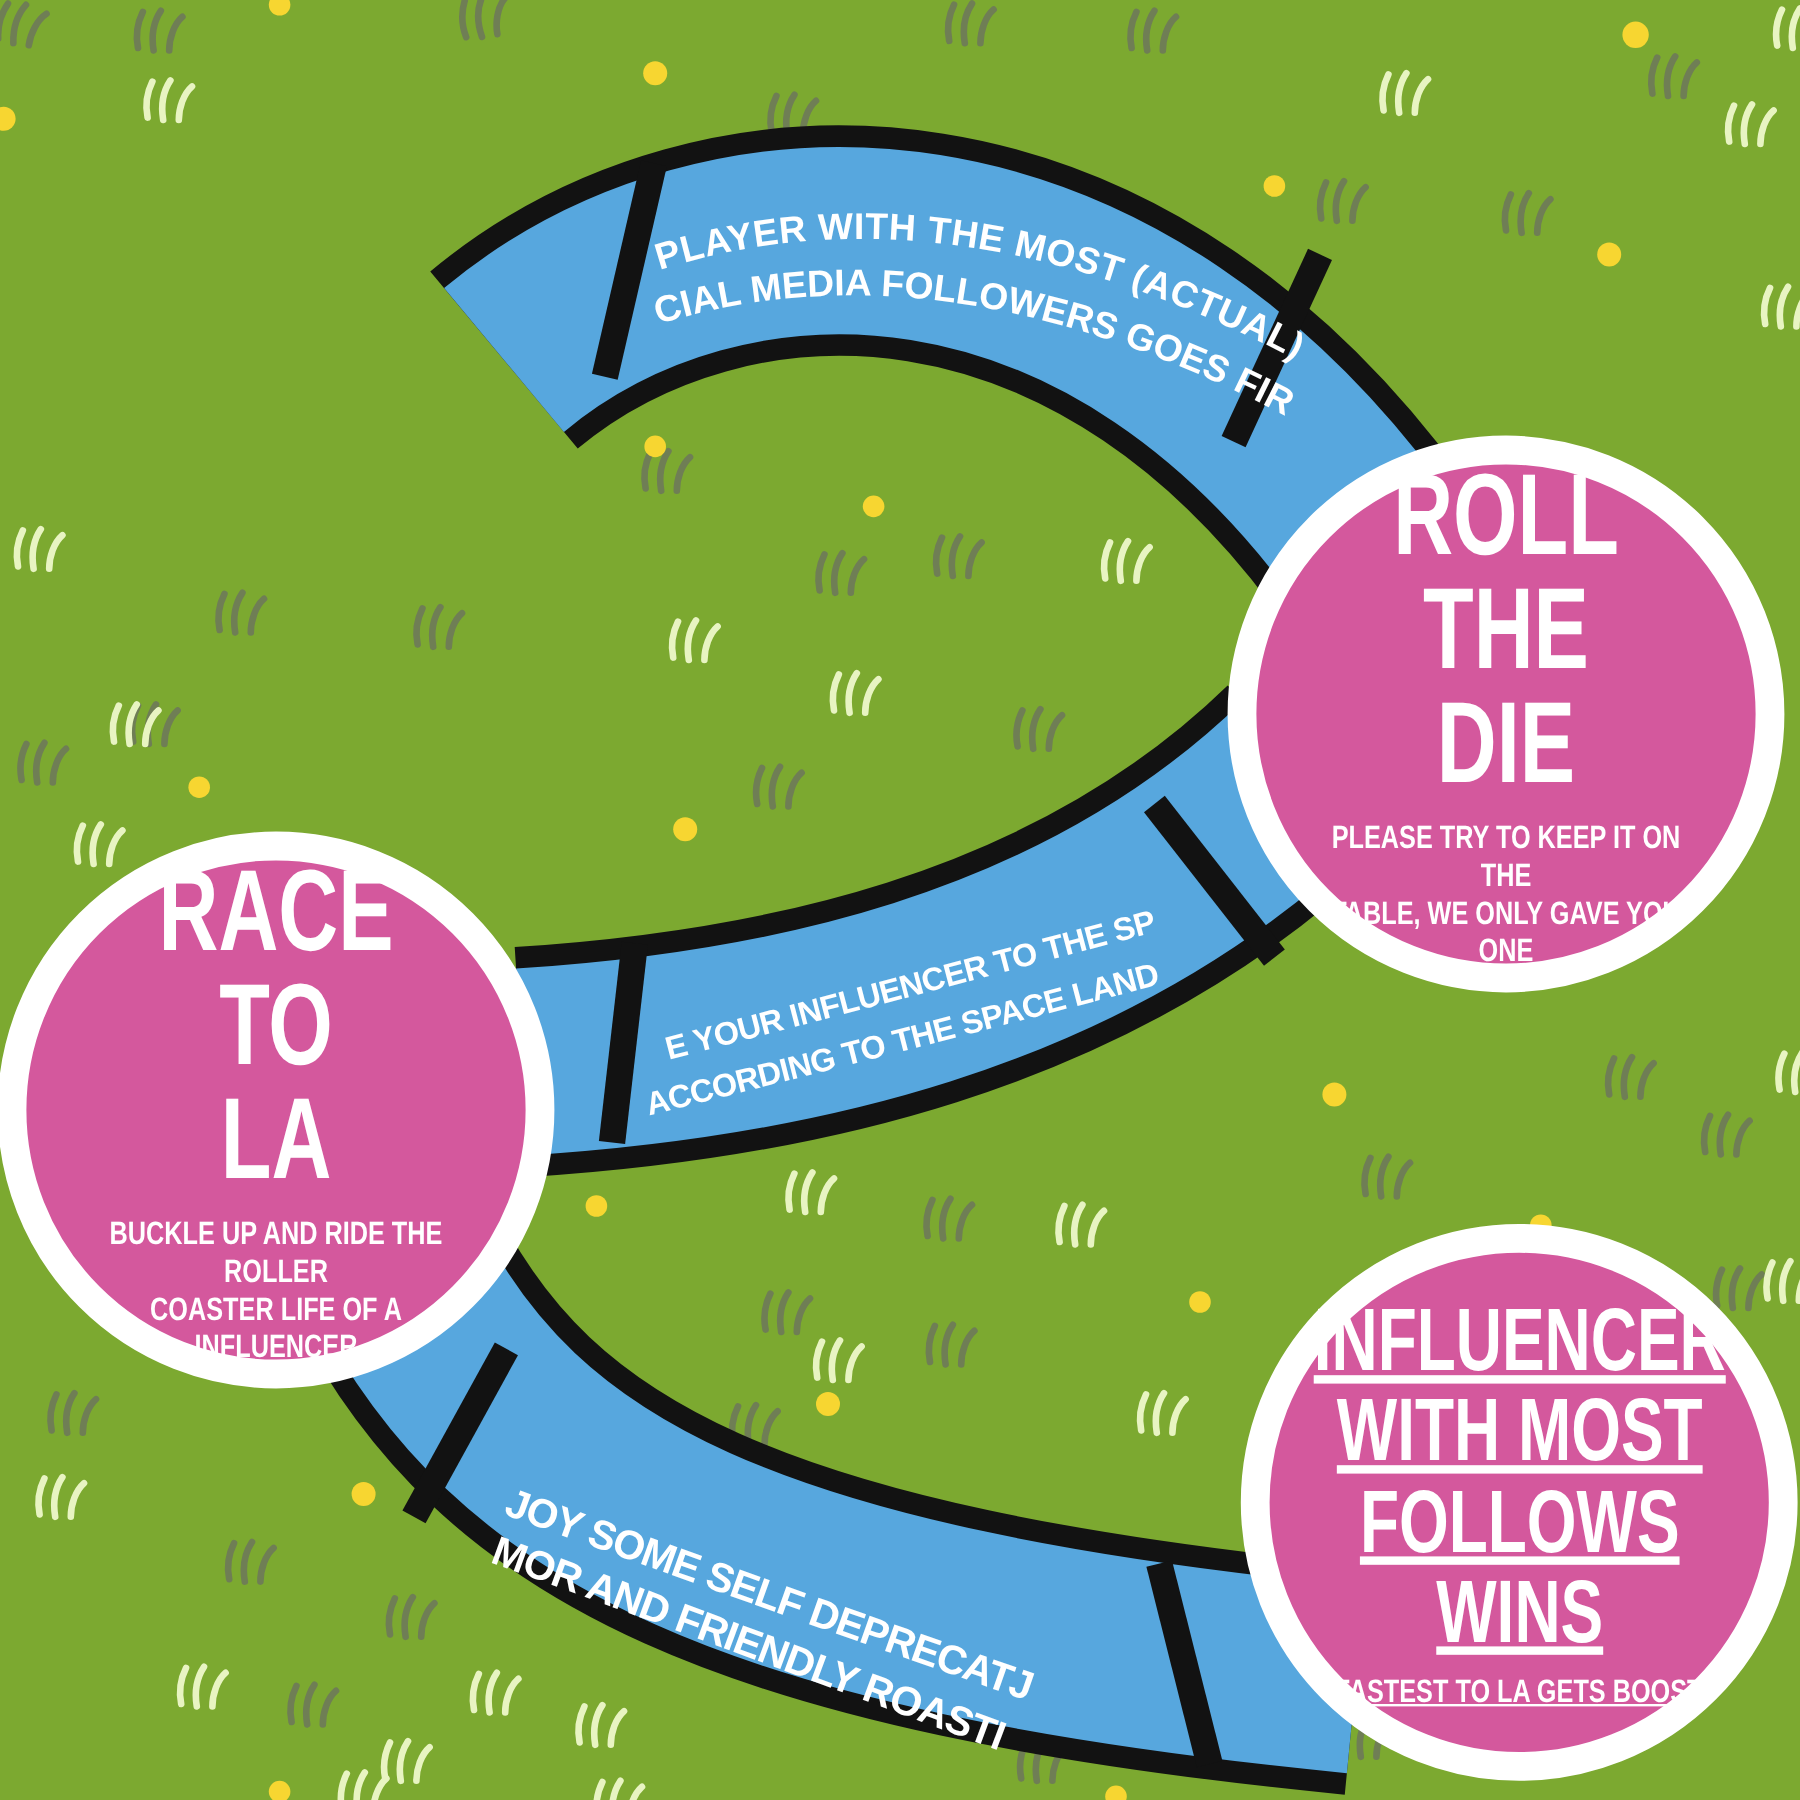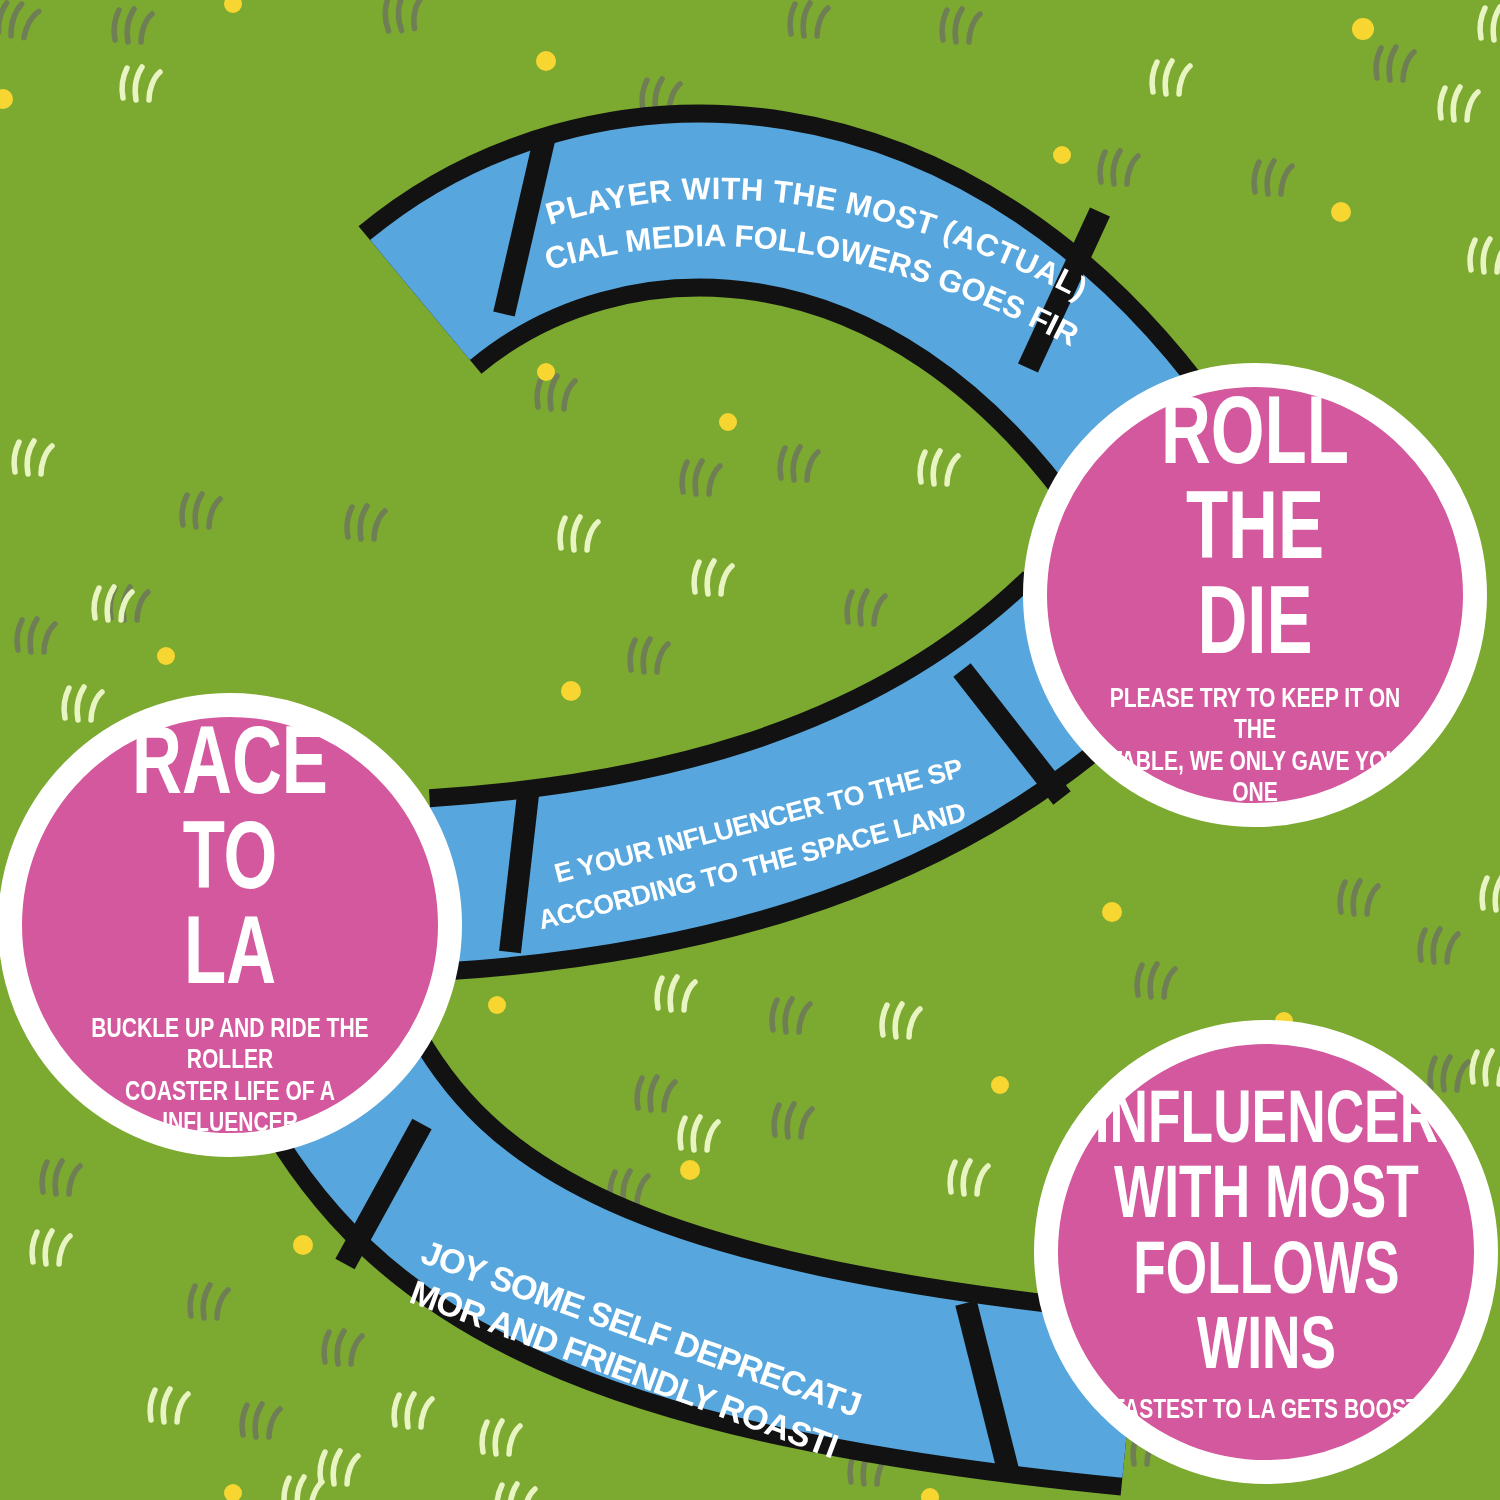--- a/index.html
+++ b/index.html
@@ -35,21 +35,21 @@
   .circle .sub{font-weight:bold;white-space:pre-line;transform:scaleX(0.78);}
   .circle-start{left:13px;top:55px;}
   .circle-start .title{font-size:64px;line-height:1.03;}
   .circle-start .sub{font-size:28px;margin-top:10px;}
   .circle-roll{left:1023px;top:363px;}
   .circle-roll .title{font-size:96px;line-height:0.99;}
   .circle-roll .sub{font-size:27px;line-height:1.16;margin-top:16px;}
   .circle-race{left:-2px;top:693px;}
   .circle-race .title{font-size:96px;line-height:0.99;}
   .circle-race .sub{font-size:27px;line-height:1.16;margin-top:16px;}
-  .circle-win{left:1034px;top:1020px;}
+  .circle-win{left:1034px;top:1020px;text-decoration:underline;}
   .circle-win .title{font-size:74px;line-height:1.02;}
   .circle-win .sub{font-size:27px;margin-top:14px;}
 </style>
 </head>
 <body>
 
 <div class="stage">
 
   <svg width="1500" height="1500" viewBox="0 0 1500 1500">
     <defs>

